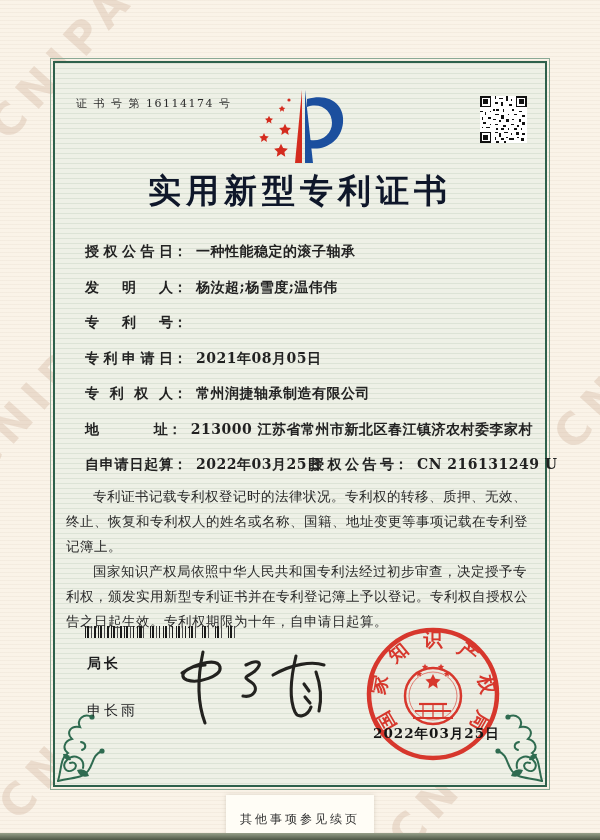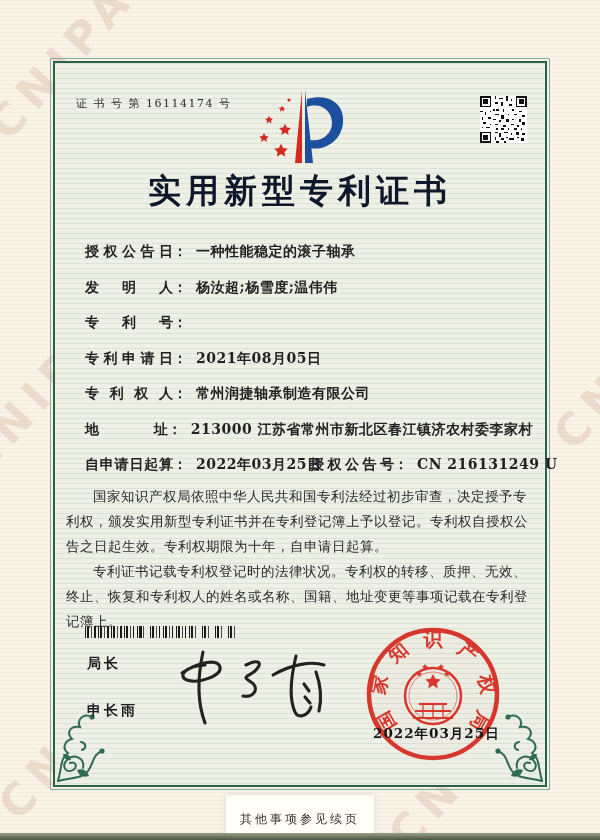--- a/index.html
+++ b/index.html
@@ -53,21 +53,21 @@
   .paras p{margin:0;text-indent:2em;letter-spacing:0.5px;}
   .barcode{
     position:absolute;left:85px;top:626px;width:154px;height:12px;
     background:repeating-linear-gradient(90deg,
       #1a1a1a 0 1px,transparent 1px 2px,
       #1a1a1a 2px 4.5px,transparent 4.5px 6px,
       #4a4a4a 6px 7px,transparent 7px 9.5px,
       #1a1a1a 9.5px 10.5px,transparent 10.5px 13px);
   }
   .director-title{position:absolute;left:87px;top:655px;font-size:14px;font-weight:700;letter-spacing:3px;}
-  .director-name{position:absolute;left:87px;top:702px;font-size:14px;font-weight:700;letter-spacing:3px;text-align:center;}
+  .director-name{position:absolute;left:87px;top:702px;font-size:14px;font-weight:400;letter-spacing:3px;text-align:center;}
   .signature{position:absolute;left:158px;top:645px;}
   .seal{position:absolute;left:363px;top:624px;opacity:0.93;mix-blend-mode:multiply;}
   .seal-date{position:absolute;left:373px;top:725px;font-size:13.5px;font-weight:700;letter-spacing:1px;color:#151515;z-index:5;}
   .page-num{position:absolute;left:0;right:0;top:780px;text-align:center;font-size:12px;letter-spacing:2px;color:#333;margin-top:44px;}
   .footer-note{position:absolute;left:0;right:0;top:795px;text-align:center;z-index:5;}
   .footer-note span{display:inline-block;background:#fffdf6;padding:16px 14px;font-size:12px;letter-spacing:3px;color:#333;box-shadow:0 0 4px rgba(120,110,90,0.25);}
   .bottom-strip{position:absolute;left:0;right:0;bottom:0;height:7px;background:linear-gradient(180deg,#97a08a,#4c5645);z-index:6;}
   .seal-char{font-size:19px;font-weight:700;font-family:"DejaVu Serif",serif;}
 </style>
 </head>
@@ -249,22 +249,22 @@
         <span class="fvalue">2022年03月25日</span>
         <span class="pair2">
           <span class="flabel">授权公告号</span>
             <span class="fcolon">：</span>
           <span class="fvalue">CN 216131249 U</span>
         </span>
       </div>
     </div>
 
     <div class="paras">
+      <p>专利证书记载专利权登记时的法律状况。专利权的转移、质押、无效、终止、恢复和专利权人的姓名或名称、国籍、地址变更等事项记载在专利登记簿上。</p>
       <p>国家知识产权局依照中华人民共和国专利法经过初步审查，决定授予专利权，颁发实用新型专利证书并在专利登记簿上予以登记。专利权自授权公告之日起生效。专利权期限为十年，自申请日起算。</p>
-      <p>专利证书记载专利权登记时的法律状况。专利权的转移、质押、无效、终止、恢复和专利权人的姓名或名称、国籍、地址变更等事项记载在专利登记簿上。</p>
     </div>
 
     <div class="barcode"></div>
 
     <div class="director-title">局长</div>
     <div class="director-name">申长雨</div>
 
     <svg class="signature" width="185" height="84" viewBox="0 0 185 84">
       <g stroke="#23221f" stroke-width="3.1" fill="none" stroke-linecap="round" stroke-linejoin="round">
         <path d="M24,28 C42,16 60,14 62,22 C64,31 40,39 29,35 C19,31 28,21 47,20"></path>

